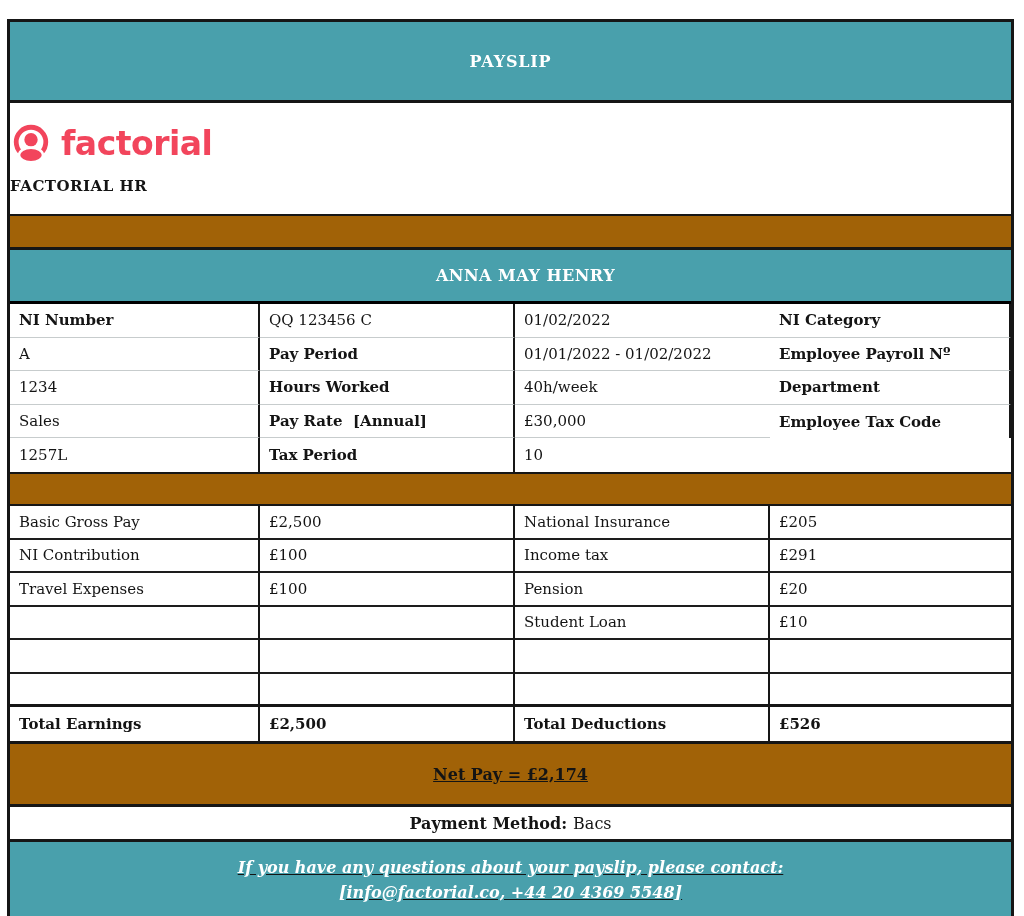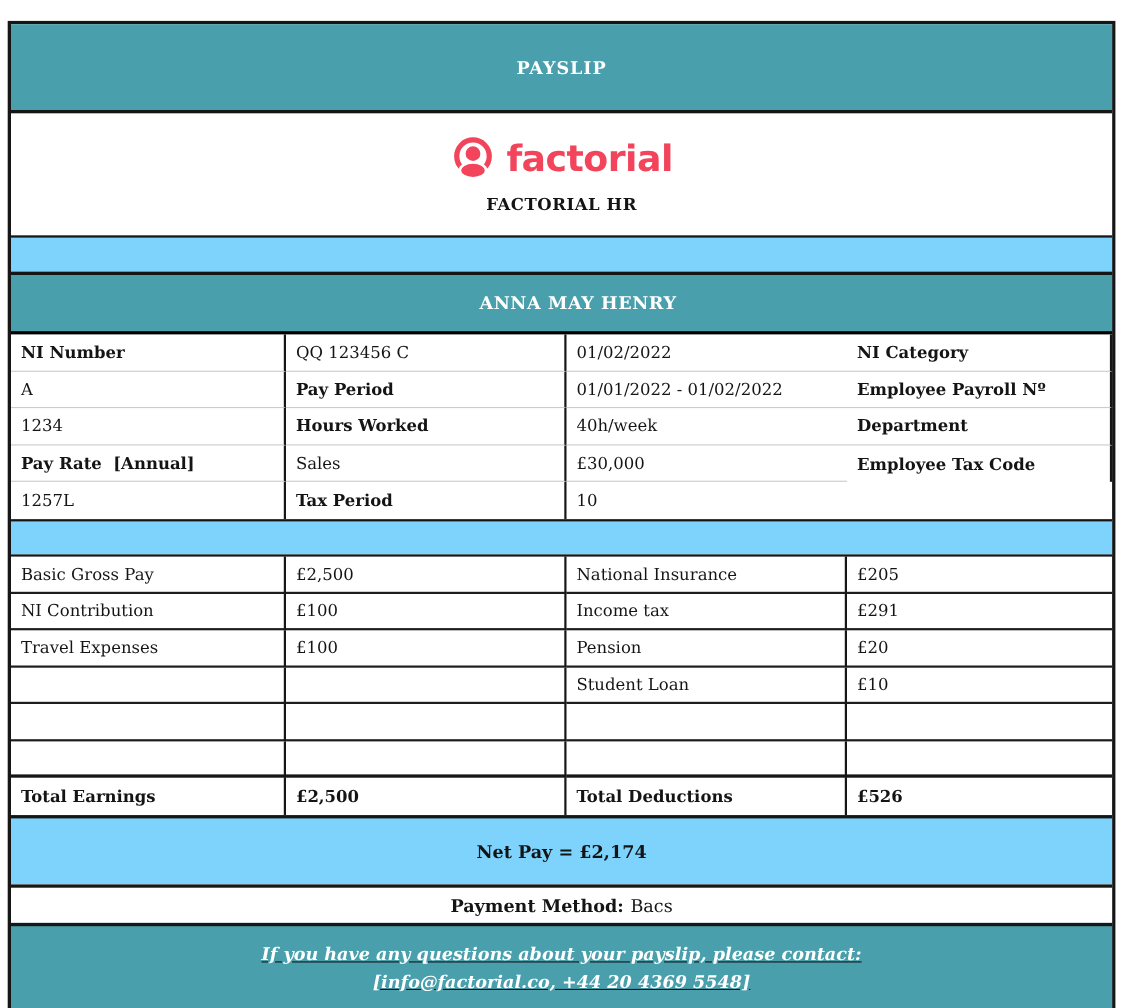--- a/index.html
+++ b/index.html
@@ -3,27 +3,27 @@
 <meta charset="utf-8">
 <style>
   * { margin:0; padding:0; box-sizing:border-box; }
   html,body { width:1024px; height:916px; background:#ffffff; overflow:hidden;
               font-family:"DejaVu Serif", serif; color:#141414; }
   .doc { position:absolute; left:7px; top:19px; width:1007px; height:901px;
          border:3px solid #161616; display:flex; flex-direction:column; background:#fff; }
 
   
   .band-teal { background:#49A0AC; }
-  .band-gray { background:#7dd3fc; }
+  .band-gray { background:#a16207;text-decoration:underline; }
 
   .sec-header { height:78px; display:flex; align-items:center; justify-content:center; }
   .sec-header span { color:#ffffff; font-weight:bold; font-size:16px; letter-spacing:0.8px; }
 
   .sec-logo { height:114px; border-top:3px solid #161616; background:#fff;
-              display:flex; flex-direction:column; align-items:center; justify-content:center; gap:9px; }
+              display:flex; flex-direction:column; justify-content:center; gap:9px; }
   .logo-row { display:flex; align-items:center; gap:9px; }
   .wordmark { font-family:"DejaVu Sans", sans-serif; font-weight:bold; font-size:33px;
               color:#F2455C; letter-spacing:-0.5px; line-height:1; padding-bottom:4px; }
   .company-name { font-weight:bold; font-size:15px; letter-spacing:0.5px; }
 
   .sec-spacer1 { height:33px; border-top:2px solid #161616; }
   .sec-name { height:54px; border-top:3px solid #161616; display:flex; align-items:center; justify-content:center; }
   .sec-name span { color:#ffffff; font-weight:bold; font-size:16px; letter-spacing:0.5px;margin-left:30px; }
 
   
@@ -90,22 +90,22 @@
     <div class="cell v hl">A</div>
     <div class="cell bold v hl">Pay Period</div>
     <div class="cell hl">01/01/2022 - 01/02/2022</div>
 
     <div class="cell bold v hl">Employee Payroll Nº</div>
     <div class="cell v hl">1234</div>
     <div class="cell bold v hl">Hours Worked</div>
     <div class="cell hl">40h/week</div>
 
     <div class="cell bold v hl">Department</div>
+    <div class="cell v hl">Sales</div>
     <div class="cell bold v hl">Pay Rate  [Annual]</div>
-    <div class="cell v hl">Sales</div>
     <div class="cell hl">£30,000</div>
 
     <div class="cell bold v">Employee Tax Code</div>
     <div class="cell v">1257L</div>
     <div class="cell bold v">Tax Period</div>
     <div class="cell">10</div>
   </div>
 
   <div class="sec-spacer1 band-gray" style="height:32px;"></div>
 

